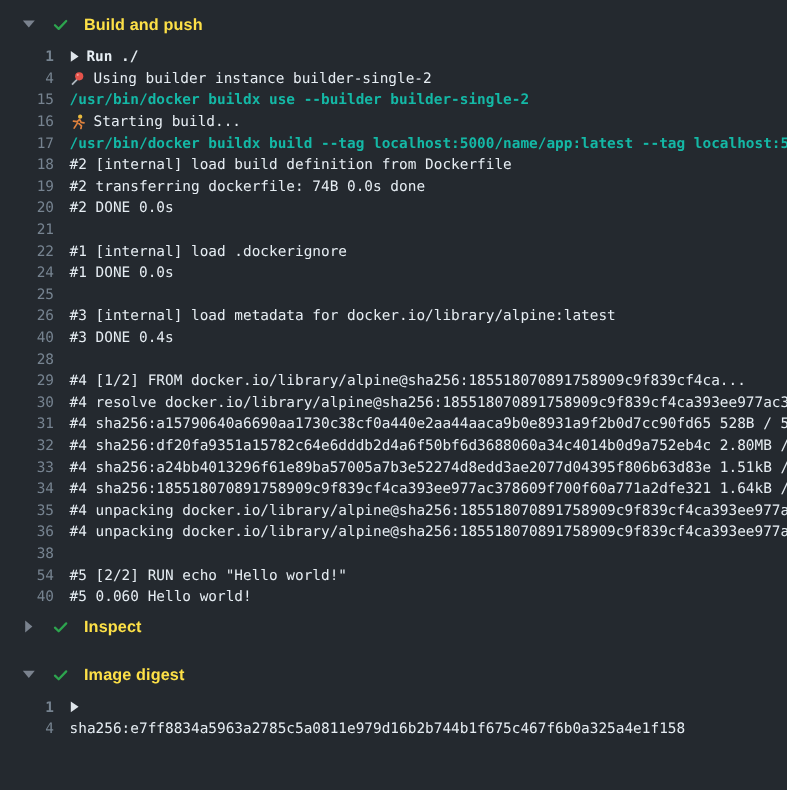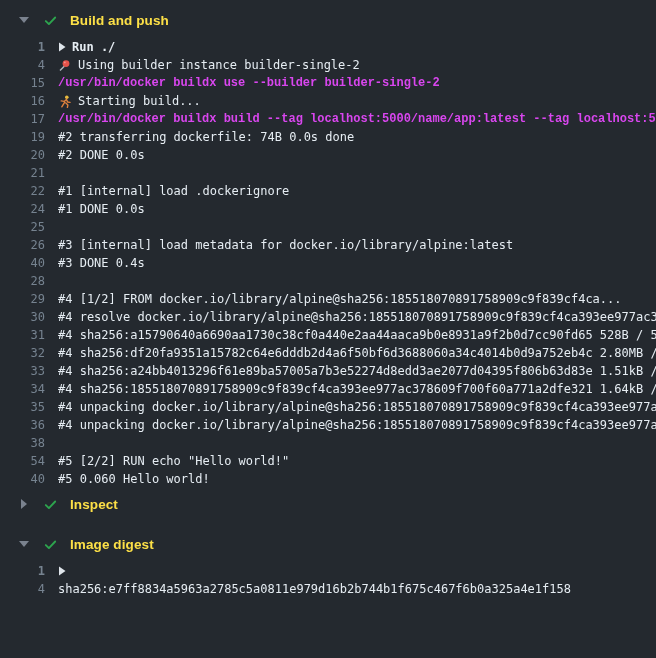--- a/index.html
+++ b/index.html
@@ -21,21 +21,21 @@
   .lines {
     padding:4px 0 2px 0;
     font-family:"DejaVu Sans Mono","Liberation Mono",monospace;
     font-size:12px;
   }
   .line { display:flex; height:18px; line-height:18px; white-space:pre; color:#e6edf3; overflow:hidden; }
   .num { flex:none; width:45px; text-align:right; padding-right:13px; color:#768390; cursor:pointer; }
   .licon { flex:none; width:20px; display:inline-flex; align-items:center; }
   .licon.arrow { width:14px; }
   .txt { flex:none; white-space:pre; }
-  .line.command .txt { color:#d946ef; font-weight:bold;font-family:Liberation Mono, monospace; }
+  .line.command .txt { color:#14b8a6; font-weight:bold; }
   .line.group { font-weight:bold; cursor:pointer; }
   .section-gap { margin-top:12px; }
 </style>
 </head>
 <body>
 
 <div class="log">
 
   <div class="section">
     <div class="section-header">
@@ -57,20 +57,21 @@
               <line x1="6.5" y1="7" x2="2" y2="11.5" stroke="#b0b8c0" stroke-width="1.5"></line>
               <circle cx="8" cy="4.6" r="3.4" fill="#e5534b"></circle>
               <circle cx="6.8" cy="3.4" r="0.9" fill="#f3938d"></circle>
             </svg></span><span class="txt">Using builder instance builder-single-2</span></div>
         <div class="line command"><span class="num">15</span><span class="txt">/usr/bin/docker buildx use --builder builder-single-2</span></div>
         <div class="line"><span class="num">16</span><span class="licon"><svg width="13" height="13" viewBox="0 0 13 13">
               <circle cx="8.8" cy="2.2" r="1.8" fill="#e8bb3f"></circle>
               <path d="M8.4 4.4 L6.2 6.4 L3.2 5.9 M8.4 4.4 L9.6 7 L12 7.4 M6.6 7.4 L3.8 11.8 M7.8 8 L9.9 9.9 L9.4 12.3" stroke="#e0823d" stroke-width="1.4" fill="none" stroke-linecap="round" stroke-linejoin="round"></path>
             </svg></span><span class="txt">Starting build...</span></div>
         <div class="line command"><span class="num">17</span><span class="txt">/usr/bin/docker buildx build --tag localhost:5000/name/app:latest --tag localhost:50</span></div>
+        <div class="line"><span class="num">18</span><span class="txt">#2 [internal] load build definition from Dockerfile</span></div>
         <div class="line"><span class="num">19</span><span class="txt">#2 transferring dockerfile: 74B 0.0s done</span></div>
         <div class="line"><span class="num">20</span><span class="txt">#2 DONE 0.0s</span></div>
         <div class="line"><span class="num">21</span><span class="txt"></span></div>
         <div class="line"><span class="num">22</span><span class="txt">#1 [internal] load .dockerignore</span></div>
         <div class="line"><span class="num">24</span><span class="txt">#1 DONE 0.0s</span></div>
         <div class="line"><span class="num">25</span><span class="txt"></span></div>
         <div class="line"><span class="num">26</span><span class="txt">#3 [internal] load metadata for docker.io/library/alpine:latest</span></div>
         <div class="line"><span class="num">40</span><span class="txt">#3 DONE 0.4s</span></div>
         <div class="line"><span class="num">28</span><span class="txt"></span></div>
         <div class="line"><span class="num">29</span><span class="txt">#4 [1/2] FROM docker.io/library/alpine@sha256:185518070891758909c9f839cf4ca...</span></div>

